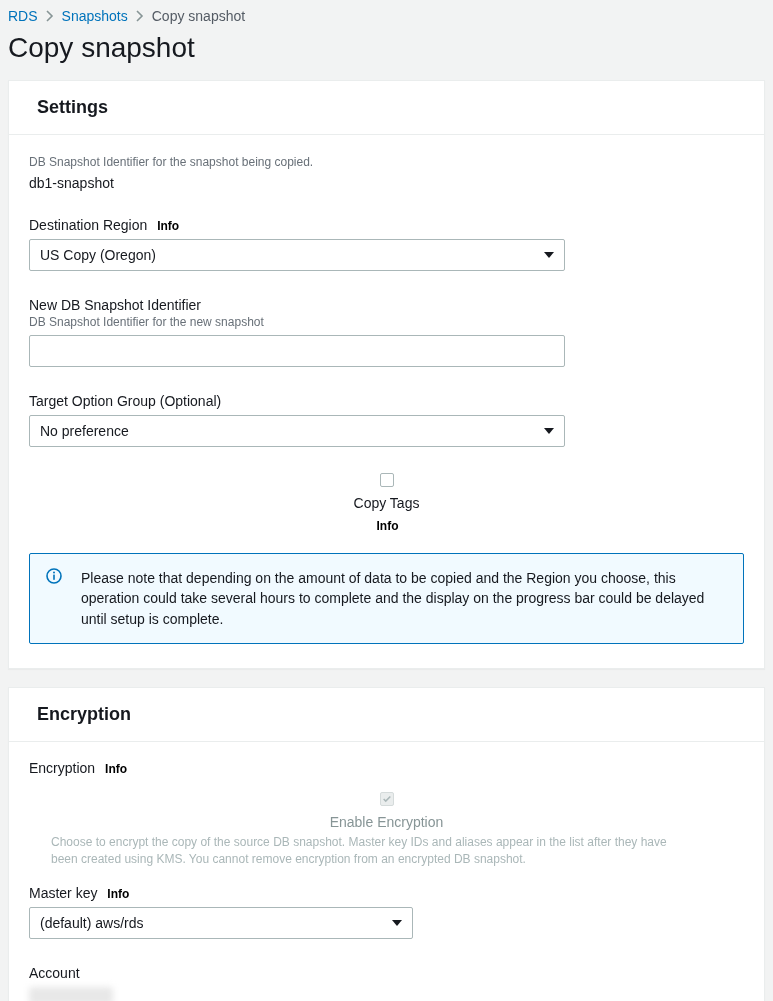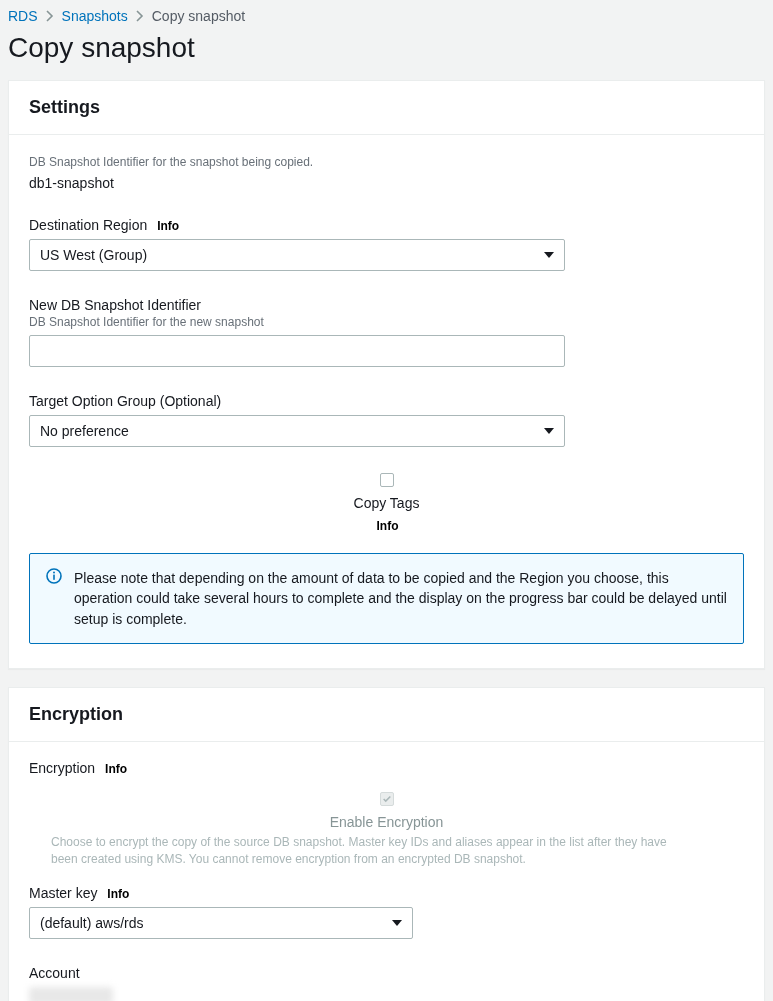--- a/index.html
+++ b/index.html
@@ -31,21 +31,21 @@
     }
 
     
     .panel {
       background: #fff;
       border: 1px solid #eaeded;
       margin-bottom: 18px;
       box-shadow: 0 1px 1px rgba(0,0,0,0.03);
     }
     .panel-header {
-      padding: 16px 20px;
+      padding: 16px 28px;
       border-bottom: 1px solid #eaeded;
     }
     .panel-header h2 {
       font-size: 18px;
       font-weight: 700;
     }
     .panel-body { padding: 18px 20px 24px 20px; }
 
     .field { margin-bottom: 26px; }
     .field:last-child { margin-bottom: 0; }
@@ -104,21 +104,21 @@
       font-size: 12px;
       color: #aab7b8;
       margin-top: 4px;
       line-height: 1.4;
       max-width: 640px;
     }
 
     
     .alert {
       display: flex;
-      gap: 12px;
+      gap: 19px;
       border: 1px solid #0073bb;
       background: #f1faff;
       border-radius: 2px;
       padding: 14px 16px;
       margin-top: 20px;
     }
     .alert .icon-col { flex-shrink: 0; }
     .alert .msg { font-size: 14px; color: #16191f; line-height: 1.45; }
 
     
@@ -167,21 +167,21 @@
         <div class="field-desc">DB Snapshot Identifier for the snapshot being copied.</div>
         <div class="field-value">db1-snapshot</div>
       </div>
 
       <div class="field">
         <div>
           <span class="field-label">Destination Region</span>
           <span class="info-link">Info</span>
         </div>
         <div class="select">
-          <span>US West (Group)</span>
+          <span>US Copy (Oregon)</span>
           <span class="select-caret"></span>
         </div>
       </div>
 
       <div class="field">
         <div class="field-label">New DB Snapshot Identifier</div>
         <div class="field-desc">DB Snapshot Identifier for the new snapshot</div>
         <div class="text-input">
           <span></span>
         </div>

